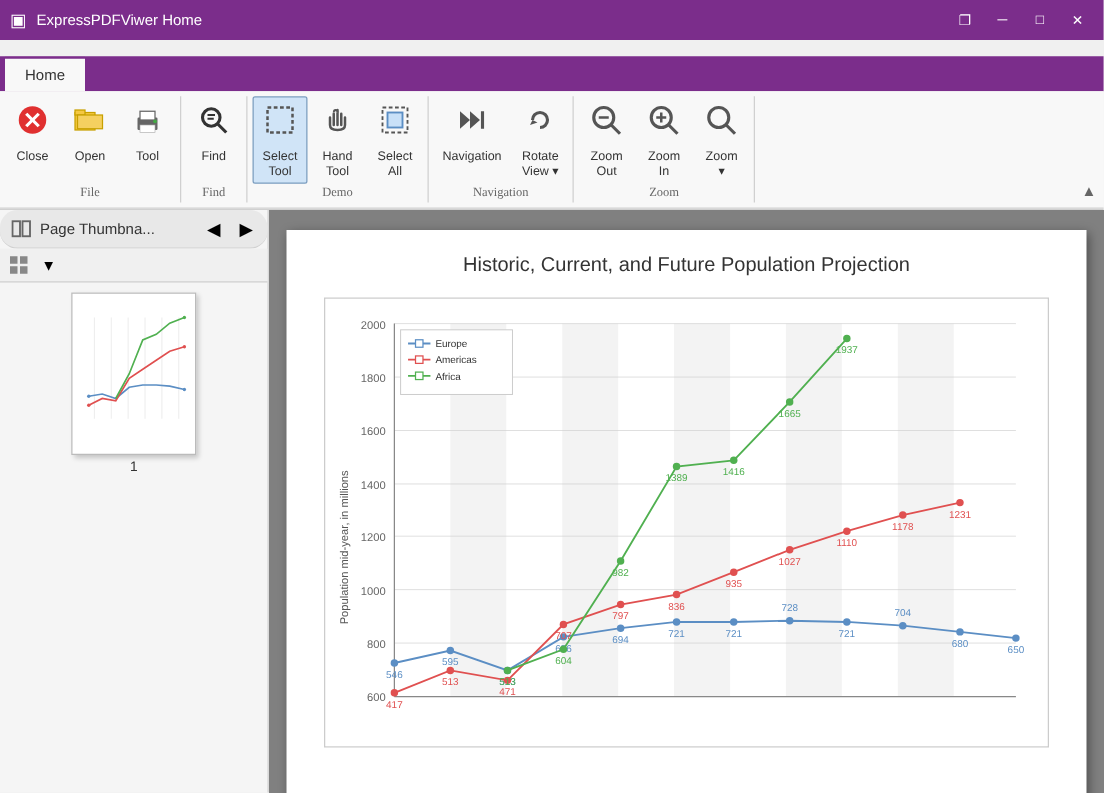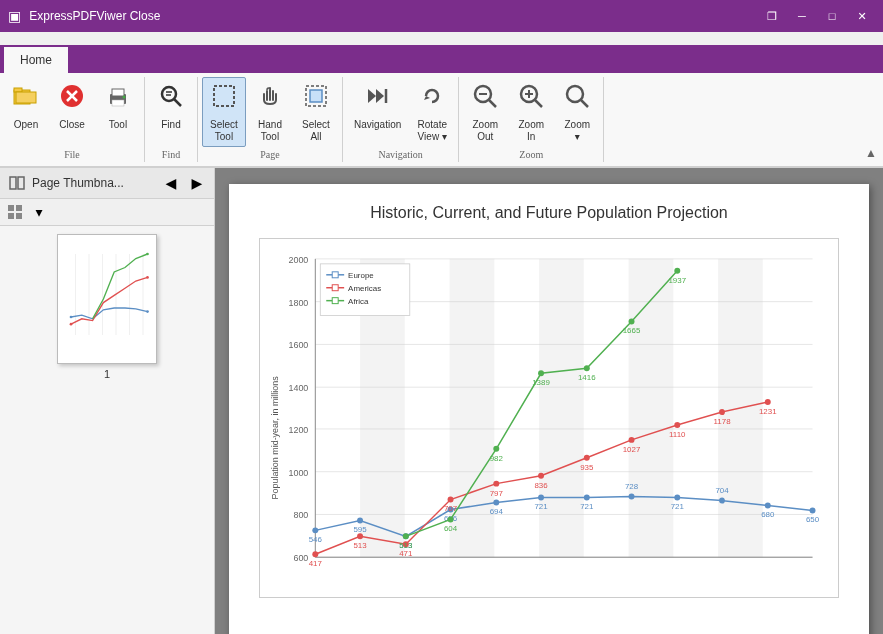--- a/index.html
+++ b/index.html
@@ -128,20 +128,21 @@
       display: flex;
       flex-direction: column;
     }
     .sidebar-header {
       display: flex;
       align-items: center;
       background: #e8e8e8;
       border-bottom: 1px solid #d0d0d0;
       padding: 4px 6px;
       gap: 4px;
+      border-radius: 14px;
     }
     .sidebar-icon-btn {
       width: 22px; height: 22px;
       background: none;
       border: none;
       cursor: pointer;
       font-size: 14px;
       display: flex; align-items: center; justify-content: center;
     }
     .sidebar-title {
@@ -216,57 +217,57 @@
 
     
     .thumb-chart { width: 90px; height: 110px; }
   </style>
 </head>
 <body>
 
 <div class="title-bar">
   <div class="title-bar-left">
     <span class="title-bar-icon">▣</span>
-    <span class="title-bar-title">ExpressPDFViwer Close</span>
+    <span class="title-bar-title">ExpressPDFViwer Home</span>
   </div>
   <div class="title-bar-controls">
     <button class="title-btn">❐</button>
     <button class="title-btn">─</button>
     <button class="title-btn">□</button>
     <button class="title-btn close-btn">✕</button>
   </div>
 </div>
 
 <div class="ribbon">
   <div class="ribbon-tabs">
     <div class="ribbon-tab active">Home</div>
   </div>
   <div class="ribbon-content">
 
     <div class="ribbon-group">
       <div class="ribbon-group-items">
         <button class="ribbon-btn">
           <span class="btn-icon">
             <svg width="28" height="28" viewBox="0 0 28 28">
+                <circle cx="14" cy="14" r="11" fill="#e03030"></circle>
+                <line x1="9" y1="9" x2="19" y2="19" stroke="white" stroke-width="2.5"></line>
+                <line x1="19" y1="9" x2="9" y2="19" stroke="white" stroke-width="2.5"></line>
+              </svg>
+          </span>
+          <span class="btn-label">Close</span>
+        </button>
+        <button class="ribbon-btn">
+          <span class="btn-icon">
+            <svg width="28" height="28" viewBox="0 0 28 28">
                 <rect x="2" y="8" width="16" height="14" fill="#f5c842" stroke="#c8a000" stroke-width="1"></rect>
                 <rect x="2" y="6" width="8" height="4" fill="#f5c842" stroke="#c8a000" stroke-width="1"></rect>
                 <rect x="4" y="10" width="20" height="11" fill="#f5d060" stroke="#c8a000" stroke-width="1"></rect>
               </svg>
           </span>
           <span class="btn-label">Open</span>
-        </button>
-        <button class="ribbon-btn">
-          <span class="btn-icon">
-            <svg width="28" height="28" viewBox="0 0 28 28">
-                <circle cx="14" cy="14" r="11" fill="#e03030"></circle>
-                <line x1="9" y1="9" x2="19" y2="19" stroke="white" stroke-width="2.5"></line>
-                <line x1="19" y1="9" x2="9" y2="19" stroke="white" stroke-width="2.5"></line>
-              </svg>
-          </span>
-          <span class="btn-label">Close</span>
         </button>
         <button class="ribbon-btn">
           <span class="btn-icon">
             <svg width="28" height="28" viewBox="0 0 28 28">
                 <rect x="6" y="12" width="16" height="10" fill="#666" rx="1"></rect>
                 <rect x="8" y="7" width="12" height="7" fill="white" stroke="#666" stroke-width="1"></rect>
                 <rect x="8" y="18" width="12" height="6" fill="white" stroke="#aaa" stroke-width="0.5"></rect>
                 <circle cx="20" cy="15" r="1.5" fill="#44aa44"></circle>
                 <rect x="7" y="8" width="3" height="2" fill="#888" style="display:none"></rect>
               </svg>
@@ -317,21 +318,21 @@
         <button class="ribbon-btn">
           <span class="btn-icon">
             <svg width="28" height="28" viewBox="0 0 28 28">
                 <rect x="4" y="4" width="20" height="20" fill="none" stroke="#555" stroke-width="1.5" stroke-dasharray="3,2"></rect>
                 <rect x="8" y="8" width="12" height="12" fill="#c8e0f8" stroke="#5b8ec4" stroke-width="1.5"></rect>
               </svg>
           </span>
           <span class="btn-label">Select<br>All</span>
         </button>
       </div>
-      <div class="ribbon-group-label">Page</div>
+      <div class="ribbon-group-label">Demo</div>
     </div>
 
     <div class="ribbon-group">
       <div class="ribbon-group-items">
         <button class="ribbon-btn">
           <span class="btn-icon">
             <svg width="28" height="28" viewBox="0 0 28 28">
                 <polygon points="4,7 12,14 4,21" fill="#555"></polygon>
                 <polygon points="12,7 20,14 12,21" fill="#555"></polygon>
                 <line x1="22" y1="7" x2="22" y2="21" stroke="#555" stroke-width="2.5"></line>

